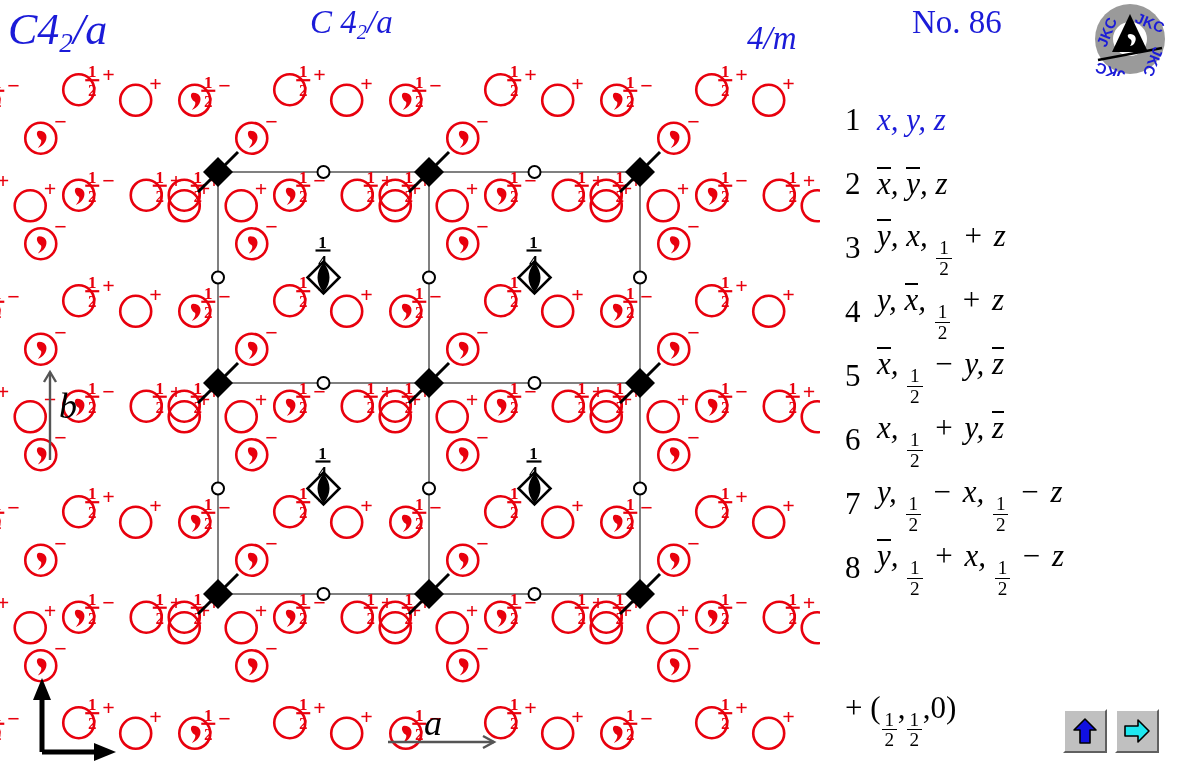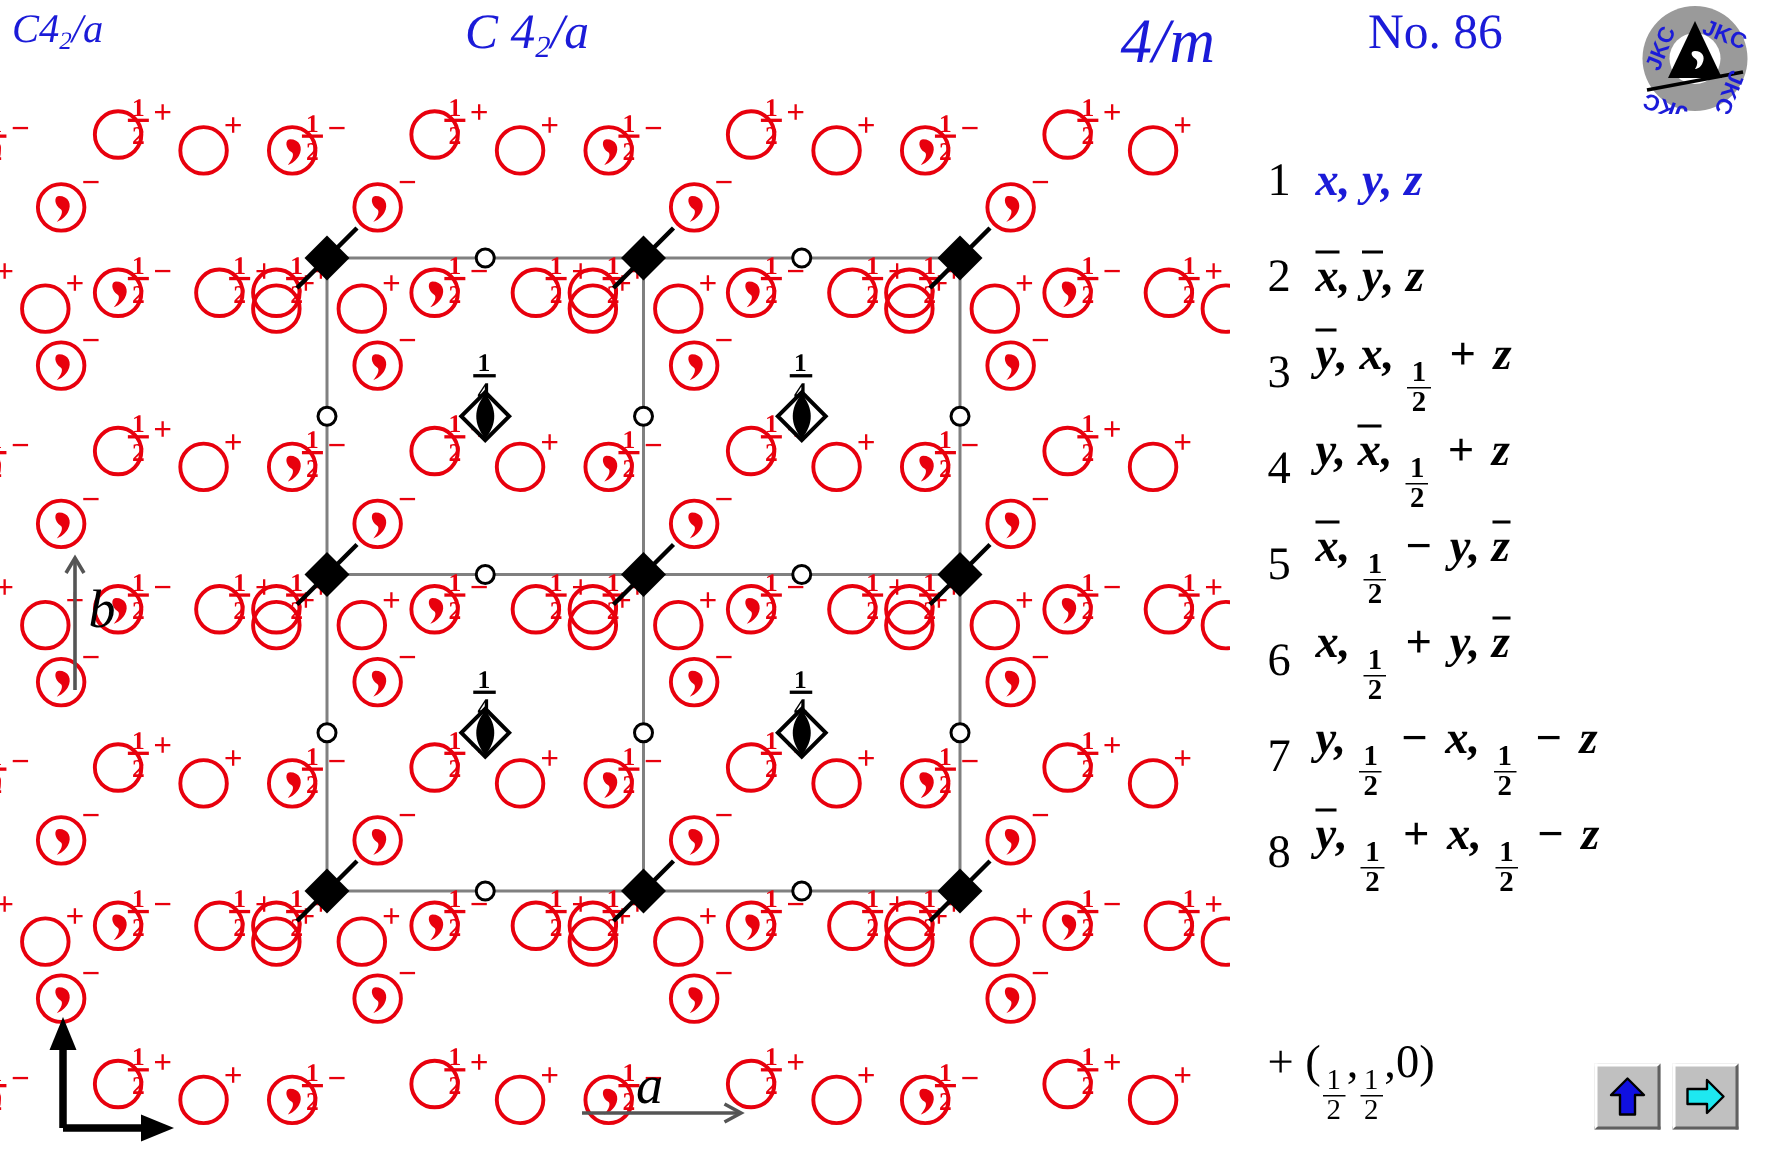--- a/index.html
+++ b/index.html
@@ -10,42 +10,42 @@
     -webkit-font-smoothing:antialiased;
   }
   .abs{position:absolute;}
 
   
   .hdr{
     color:#1b1bd8;font-style:italic;font-weight:400;
     font-family:"Liberation Serif", serif;
     white-space:nowrap;
   }
-  #hg-short{left:8px;  top:4px;  font-size:27px;}
+  #hg-short{left:8px;  top:4px;  font-size:44px;}
   #hg-full { left:310px;top:4px;  font-size:33px;text-align:right;}
-  #hg-point{left:747px;top:4px;  font-size:42px;}
+  #hg-point{left:747px;top:20px;  font-size:33px;}
   #hg-num  {left:872px;top:4px;  font-size:33px;font-style:normal;margin-left:40px;}
   .hdr sub{font-size:.62em;font-style:italic;vertical-align:-.28em;}
 
   
   #logo{left:1092px;top:2px;width:76px;height:74px;}
 
   
   #diagram{left:0;top:60px;width:820px;height:710px;}
   #diagram svg{display:block;}
 
   
   #ops{left:845px;top:88px;width:330px;}
   .op{
     height:64px;display:flex;align-items:center;
     font-size:31px;color:#000;white-space:nowrap;
     font-family:"Liberation Serif", serif;
   }
   .op .idx{width:32px;flex:none;font-style:normal;}
-  .op .expr{font-style:italic;font-weight:bold;}
+  .op .expr{font-style:italic;}
   .op.first .expr{color:#1b1bd8;}
   .op .expr .ul{position:relative;display:inline-block;}
   .op .expr .ul::before{
     content:"";position:absolute;left:0;right:0;top:.04em;
     border-top:2px solid currentColor;
   }
   .op .expr .op-sign{font-style:normal;padding:0 .13em;}
   .frac{
     display:inline-flex;flex-direction:column;align-items:center;
     vertical-align:-.42em;line-height:1;font-style:normal;

